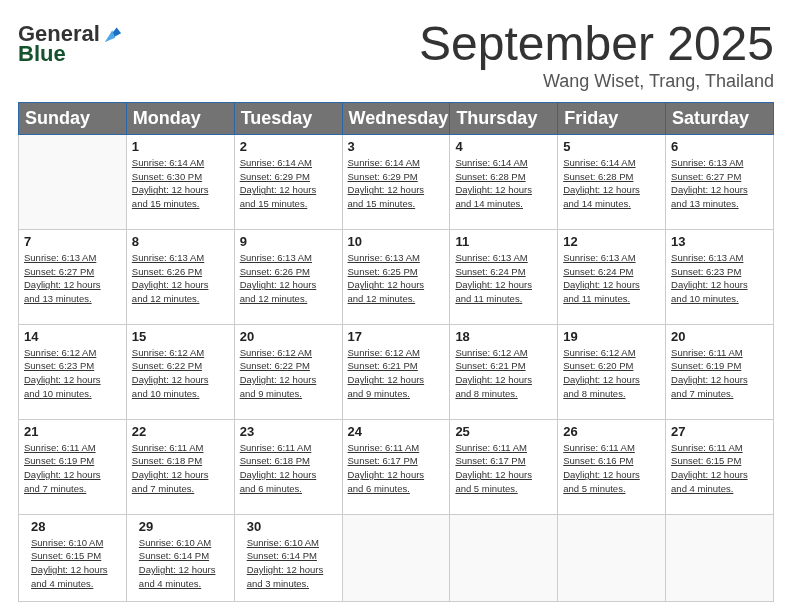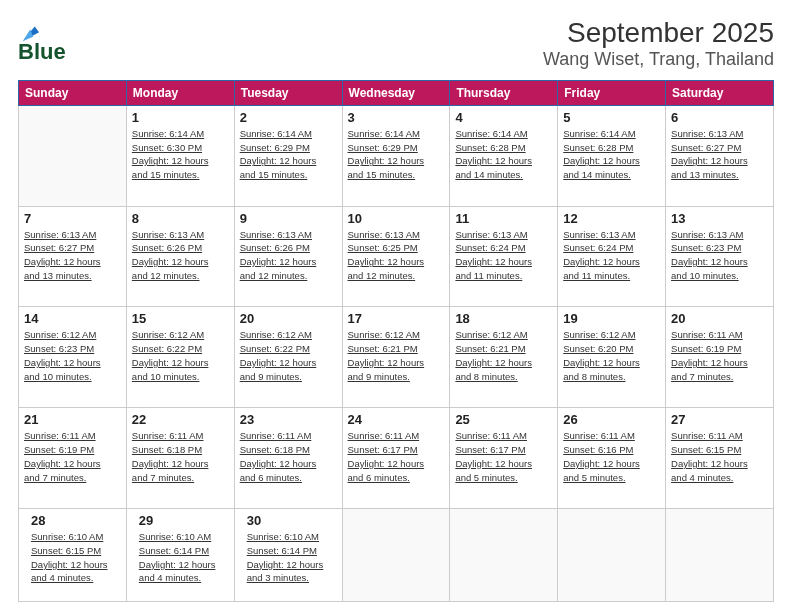--- a/index.html
+++ b/index.html
@@ -37,43 +37,43 @@
     .logo-blue { color: #14532d; }
     .logo-icon {
       width: 22px;
       height: 22px;
       margin-left: 2px;
     }
     .title-block {
       text-align: right;
     }
     .main-title {
-      font-size: 28px;
+      font-size: 48px;
       font-weight: normal;
       color: #333;
       line-height: 1.1;
       text-align: right;
     }
     .subtitle {
       font-size: 18px;
       color: #555;
     }
     .calendar {
       flex: 1;
       border: 1px solid #ccc;
       border-collapse: collapse;
       width: 100%;
       table-layout: fixed;
     }
     .calendar th {
-      background-color: #be185d;
+      background-color: #737373;
       color: #fff;
       text-align: left;
       padding: 5px 6px;
-      font-size: 12px;
+      font-size: 18px;
       font-weight: bold;
       border: 1px solid #2a66a8;
     }
     .calendar td {
       vertical-align: top;
       border: 1px solid #ccc;
       padding: 4px 5px;
       height: 88px;
       width: calc(100% / 7);
     }
@@ -99,20 +99,21 @@
     }
   </style>
 </head>
 <body>
 
 <div class="page">
   <div class="header">
     <div class="logo">
       <div style="display:flex;flex-direction:column;align-items:flex-start;">
         <div style="display:flex;align-items:center;">
+          <span class="logo-text logo-general">General</span>
           <svg class="logo-icon" viewBox="0 0 30 30" xmlns="http://www.w3.org/2000/svg">
             <polygon points="4,26 26,14 20,6" fill="#1a6fc4"></polygon>
             <polygon points="4,26 18,20 14,10" fill="#4da6e8"></polygon>
           </svg>
         </div>
         <span class="logo-text logo-blue" style="margin-top:-4px;">Blue</span>
       </div>
     </div>
     <div class="title-block">
       <div class="main-title">September 2025</div>

